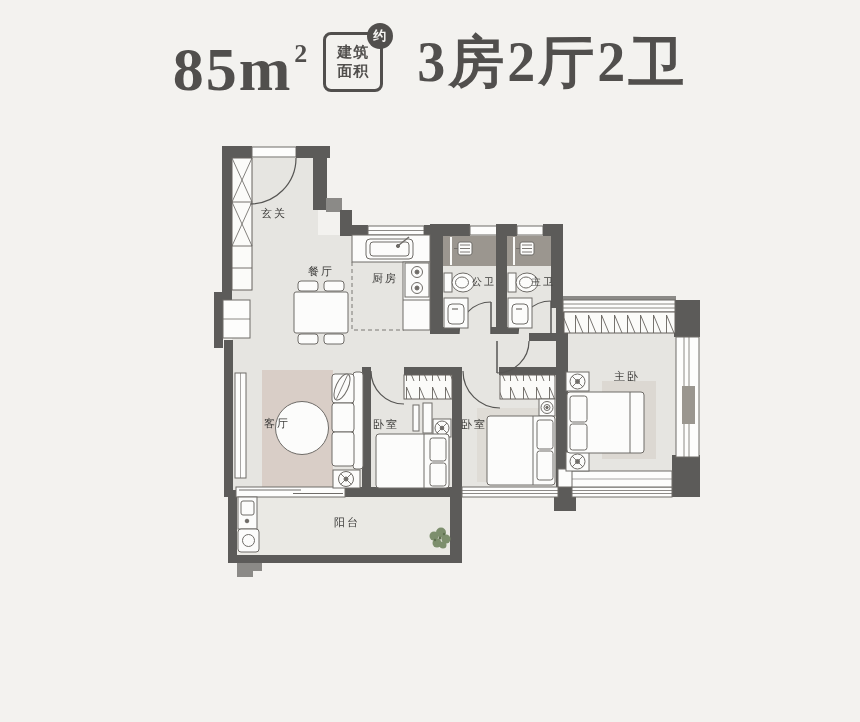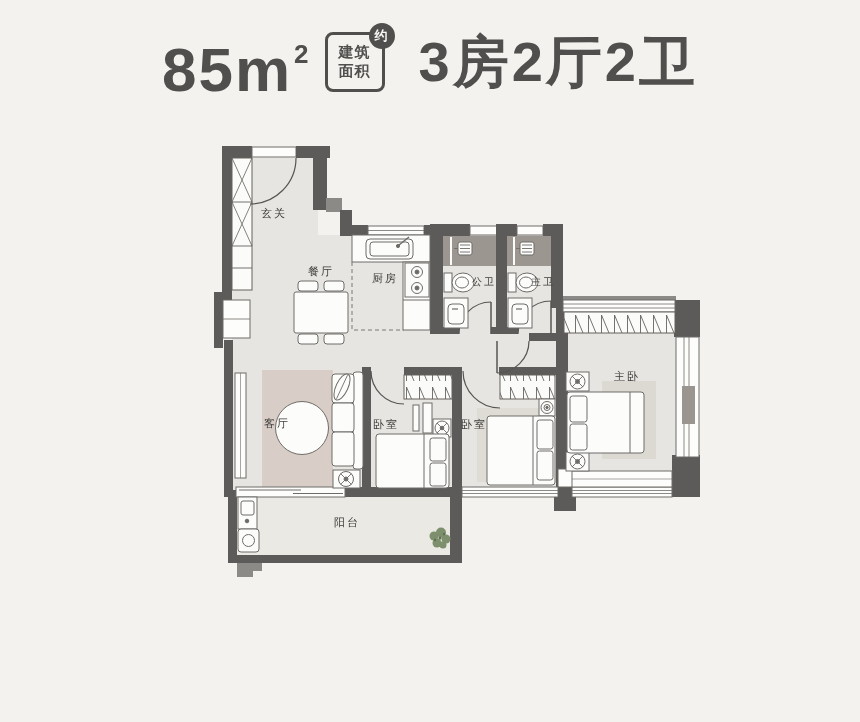--- a/index.html
+++ b/index.html
@@ -1,29 +1,29 @@
 <!DOCTYPE html>
 <html><head>
 <meta charset="utf-8">
 <style>
   html,body{margin:0;padding:0;background:#f3f2ef;}
   .page{position:relative;width:860px;height:722px;background:#f3f2ef;overflow:hidden;
         font-family:"DejaVu Sans",sans-serif;}
   
   .hd{position:absolute;top:16px;left:0;width:860px;display:flex;justify-content:center;
       align-items:center;gap:14px;color:#514f4d;}
-  .hd .num{font-family:Liberation Sans, sans-serif;font-weight:bold;font-size:62px;letter-spacing:2px;line-height:76px;}
+  .hd .num{font-family:Liberation Serif, serif;font-weight:bold;font-size:62px;letter-spacing:2px;line-height:76px;}
   .hd .num sup{font-size:26px;vertical-align:28px;margin-left:2px;}
   .badge{position:relative;width:54px;height:54px;border:3px solid #514f4d;border-radius:8px;
          display:flex;flex-direction:column;justify-content:center;align-items:center;
          font-family:"DejaVu Serif",serif;font-weight:bold;font-size:15px;line-height:19px;
          letter-spacing:1px;background:transparent;}
   .badge .approx{position:absolute;top:-12px;right:-13px;width:26px;height:26px;border-radius:50%;
          background:#514f4d;color:#f7f6f4;font-size:13px;line-height:26px;text-align:center;}
-  .hd .layout{font-family:Liberation Sans, sans-serif;font-weight:bold;font-size:56px;letter-spacing:3px;line-height:76px;margin-left:20px;}
+  .hd .layout{font-family:Liberation Serif, serif;font-weight:bold;font-size:56px;letter-spacing:3px;line-height:76px;margin-left:20px;}
   svg text{font-family:"DejaVu Sans",sans-serif;fill:#3d3c3a;letter-spacing:2px;}
 </style>
 </head>
 <body>
 
 <div class="page">
 
   <div class="hd">
     <div class="num"><span>85m</span><sup>2</sup></div>
     <div class="badge">

